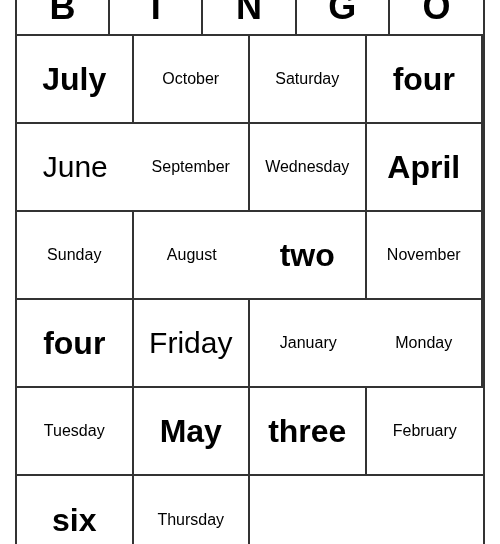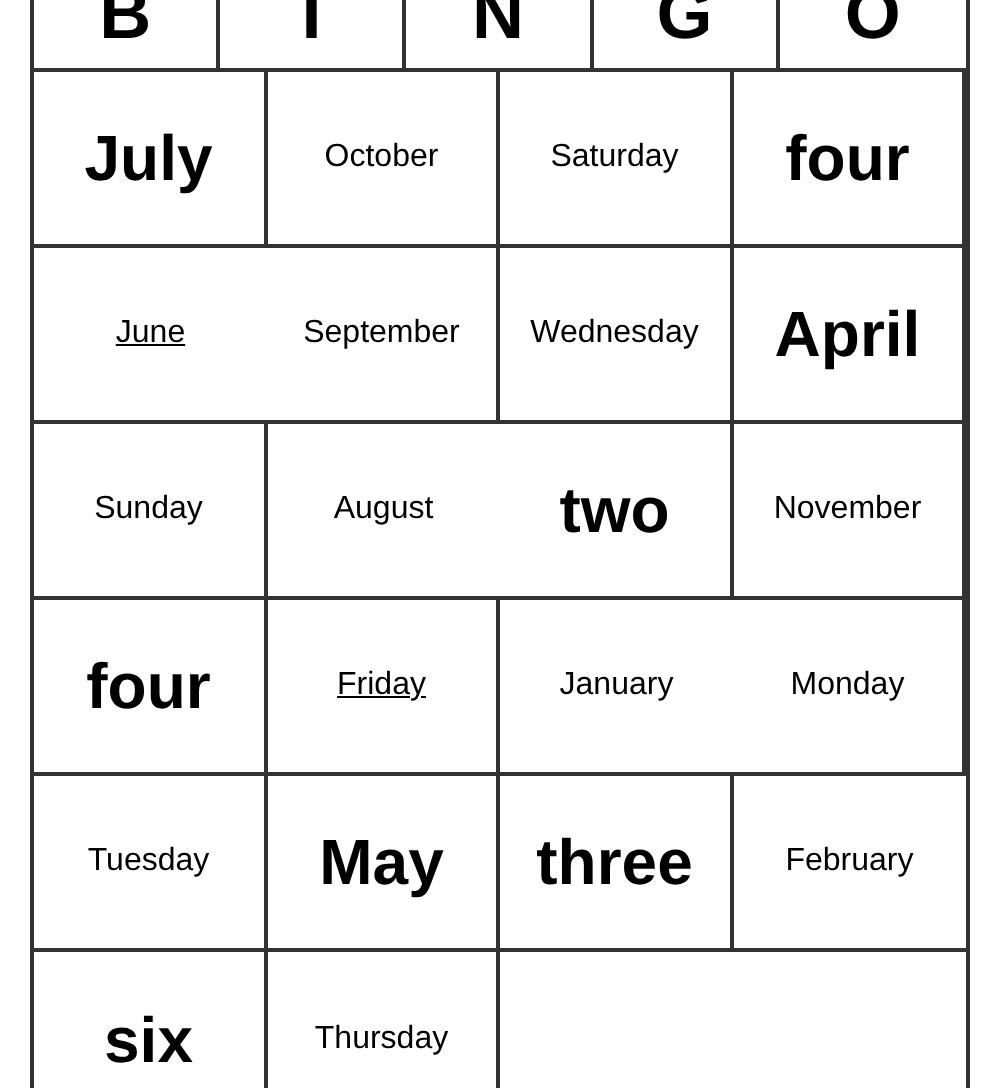--- a/index.html
+++ b/index.html
@@ -65,23 +65,22 @@
     .bingo-cell:nth-child(n+21) {
       border-bottom: none;
     }
 
     .text-large {
       font-size: 32px;
       font-weight: bold;
     }
 
     .text-medium {
-      font-size: 16px;
+      font-size: 30px;
       font-weight: normal;
-      text-decoration: underline;
     }
 
     .text-small {
       font-size: 16px;
       font-weight: normal;
     }
   </style>
 </head>
 <body>
 

